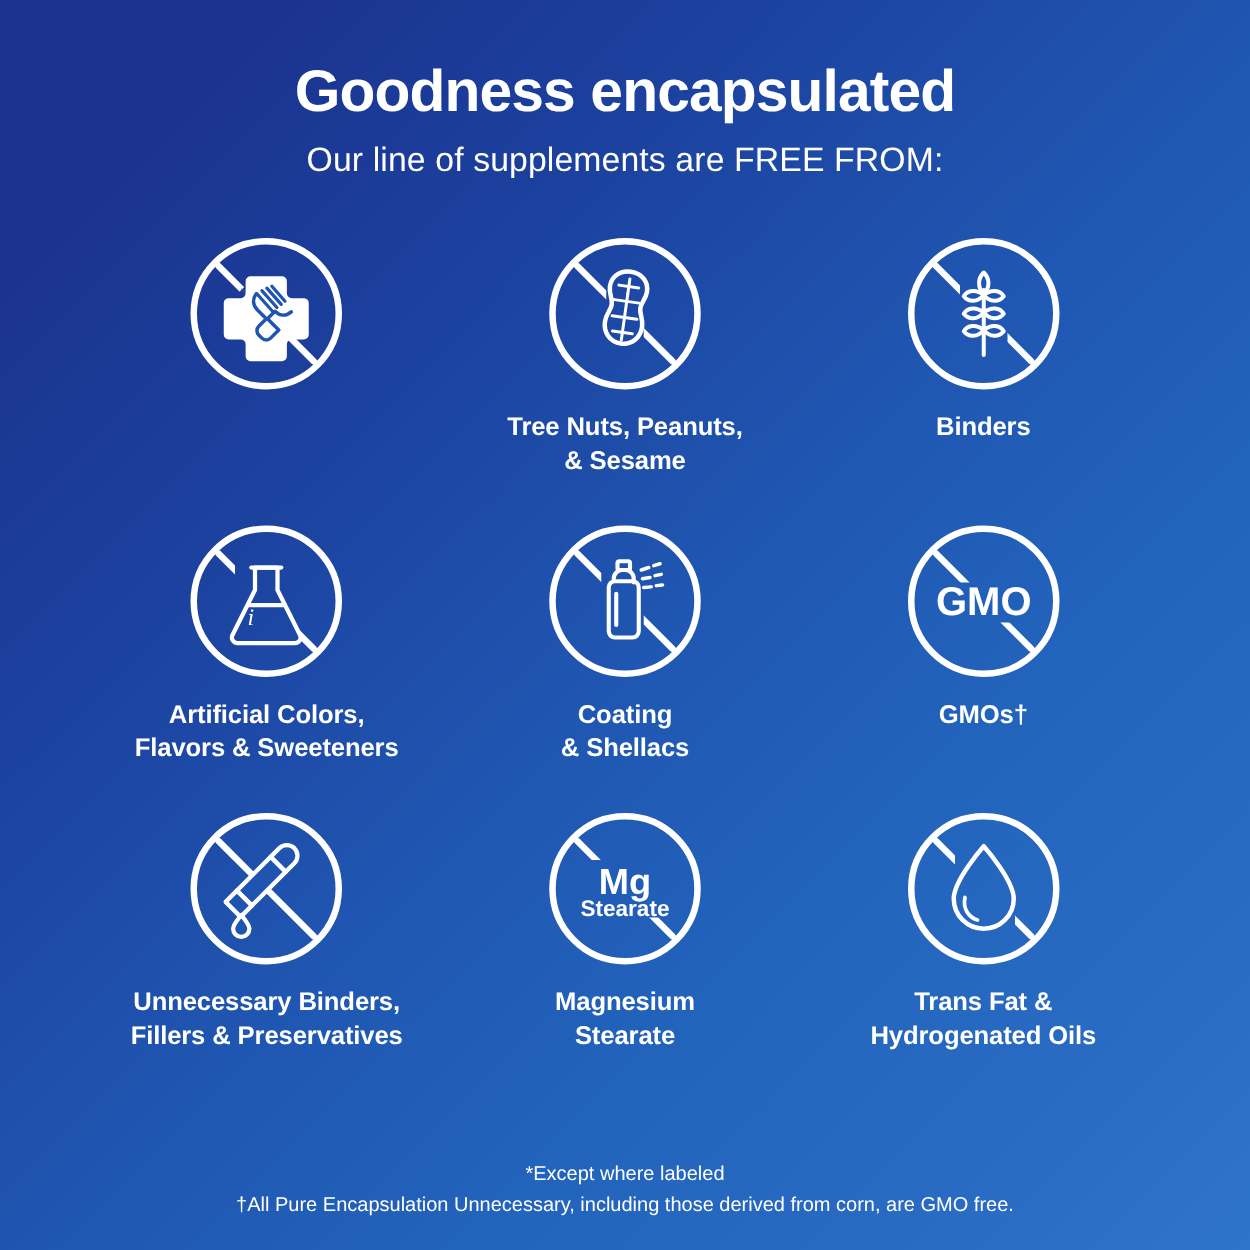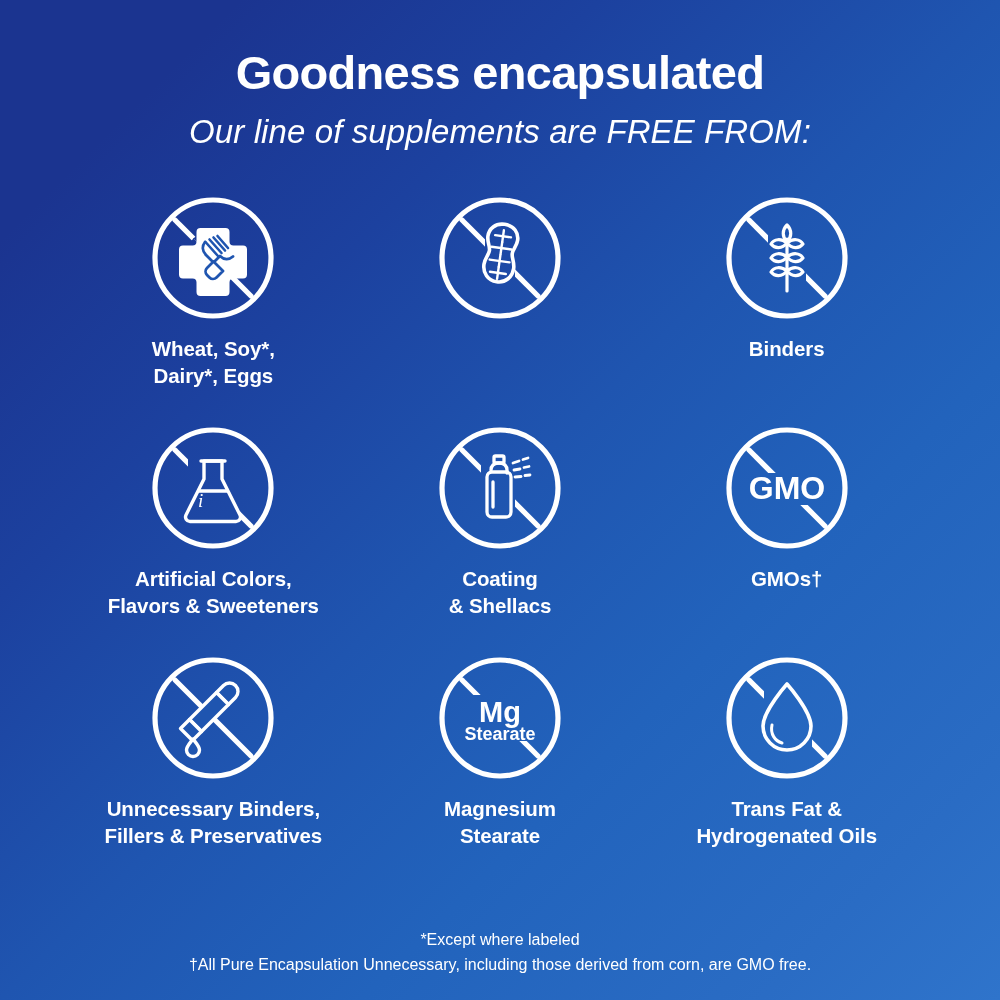--- a/index.html
+++ b/index.html
@@ -30,25 +30,24 @@
   .header { width:100%; text-align:center; padding-top:48px; }
   .headline {
     font-size:47px;
     font-weight:700;
     letter-spacing:-0.7px;
     line-height:1.08;
     color:#ffffff;
   }
   .subhead {
     margin-top:14px;
-    font-size:33px;
+    font-size:27px;
     font-weight:400;
     letter-spacing:0.1px;
     color:#ffffff;
-    font-style:italic;
   }
 
   
   .grid {
     margin-top:44px;
     width:860px;
     display:grid;
     grid-template-columns:repeat(3, 1fr);
     grid-template-rows:repeat(3, 230px);
     justify-items:center;
@@ -122,22 +121,20 @@
 
           <g fill="none" stroke="#1f55b0" stroke-width="2.6" stroke-linecap="round">
             <line x1="55.5" y1="47" x2="68" y2="61"></line>
             <line x1="59.5" y1="44.5" x2="71.5" y2="58"></line>
             <line x1="63.5" y1="42.5" x2="75" y2="55.5"></line>
             <line x1="67.5" y1="41" x2="78" y2="53"></line>
           </g>
           <path d="M55 47 C 52 51 52 56 56 60 L 63 67 L 57 73 a5 5 0 0 0 0 7 l2.5 2.5 a5 5 0 0 0 7 0 l6.5-6.5 -9-9 6-6 c 4 4 9 4 13 0.5" fill="none" stroke="#1f55b0" stroke-width="2.8" stroke-linejoin="round" stroke-linecap="round"></path>
         </svg>
       </div>
-      <div class="cell-label">Wheat, Soy*,
-Dairy*, Eggs</div>
     </div>
 
     <div class="cell">
       <div class="icon-wrap">
         <svg viewBox="0 0 126 126">
           <defs>
             <mask id="m2">
               <rect width="126" height="126" fill="#fff"></rect>
               <path d="M48 28 h30 v70 h-30 z" fill="#000"></path>
             </mask>
@@ -152,20 +149,22 @@
               <line x1="53" y1="53" x2="73" y2="53"></line>
               <line x1="63" y1="47" x2="63" y2="59"></line>
               <line x1="53" y1="66" x2="73" y2="66"></line>
               <line x1="63" y1="60" x2="63" y2="72"></line>
               <line x1="55" y1="78" x2="71" y2="78"></line>
               <line x1="63" y1="72" x2="63" y2="84"></line>
             </g>
           </g>
         </svg>
       </div>
+      <div class="cell-label">Tree Nuts, Peanuts,
+&amp; Sesame</div>
     </div>
 
     <div class="cell">
       <div class="icon-wrap">
         <svg viewBox="0 0 126 126">
           <defs>
             <mask id="m3">
               <rect width="126" height="126" fill="#fff"></rect>
               <path d="M44 30 h38 v64 h-38 z" fill="#000"></path>
             </mask>

